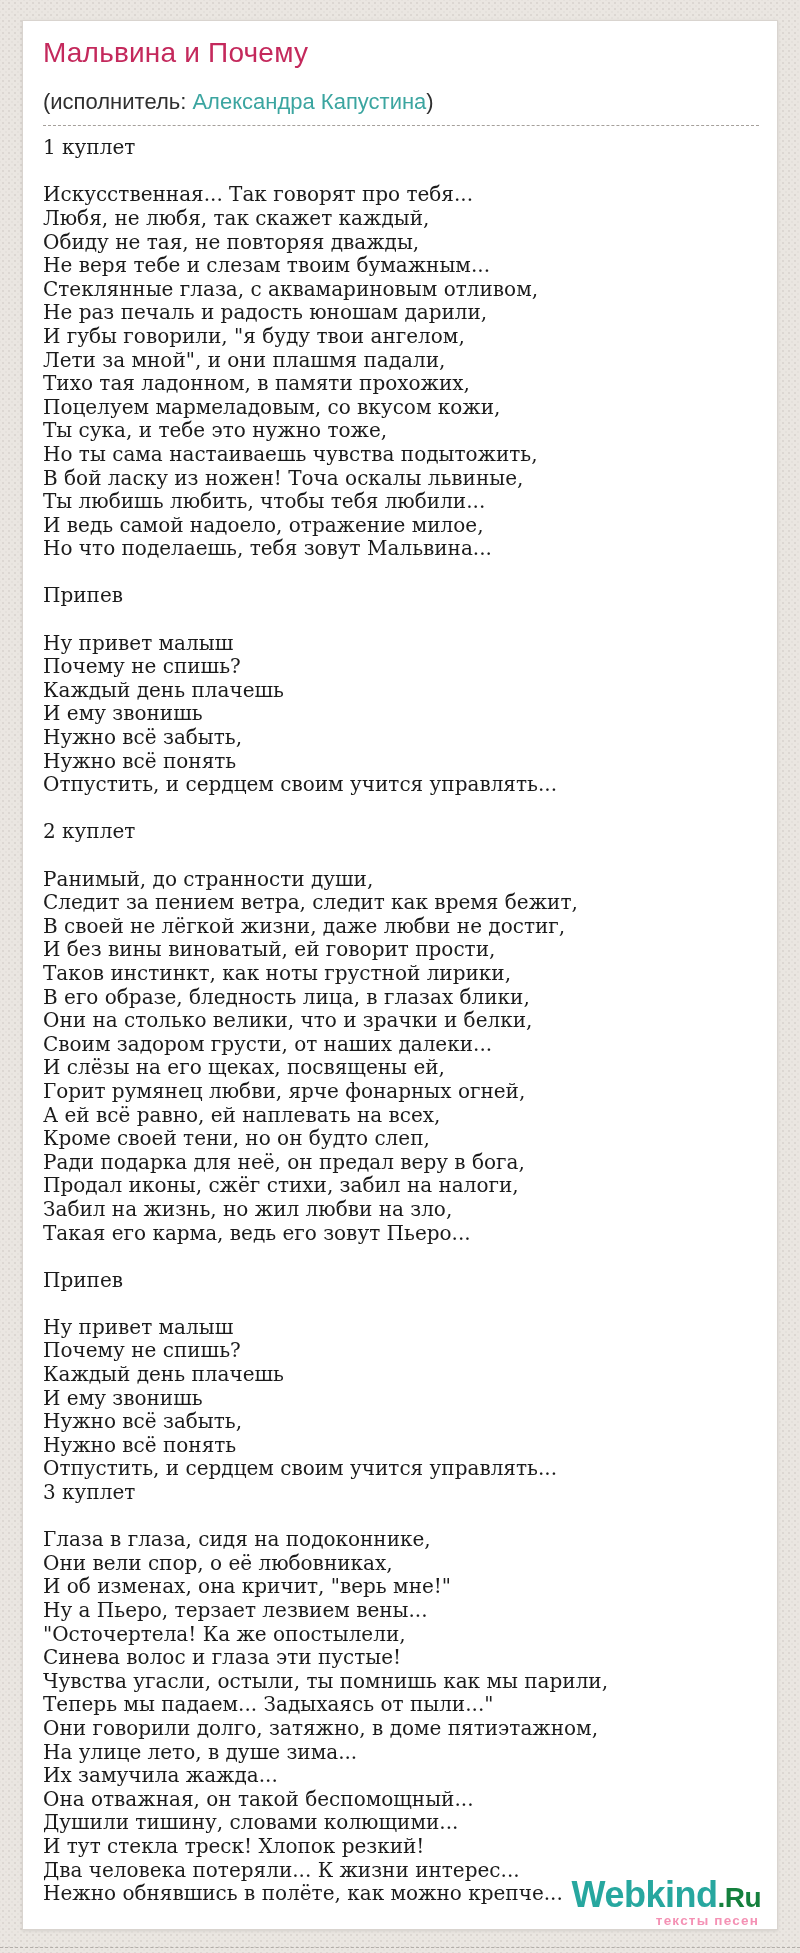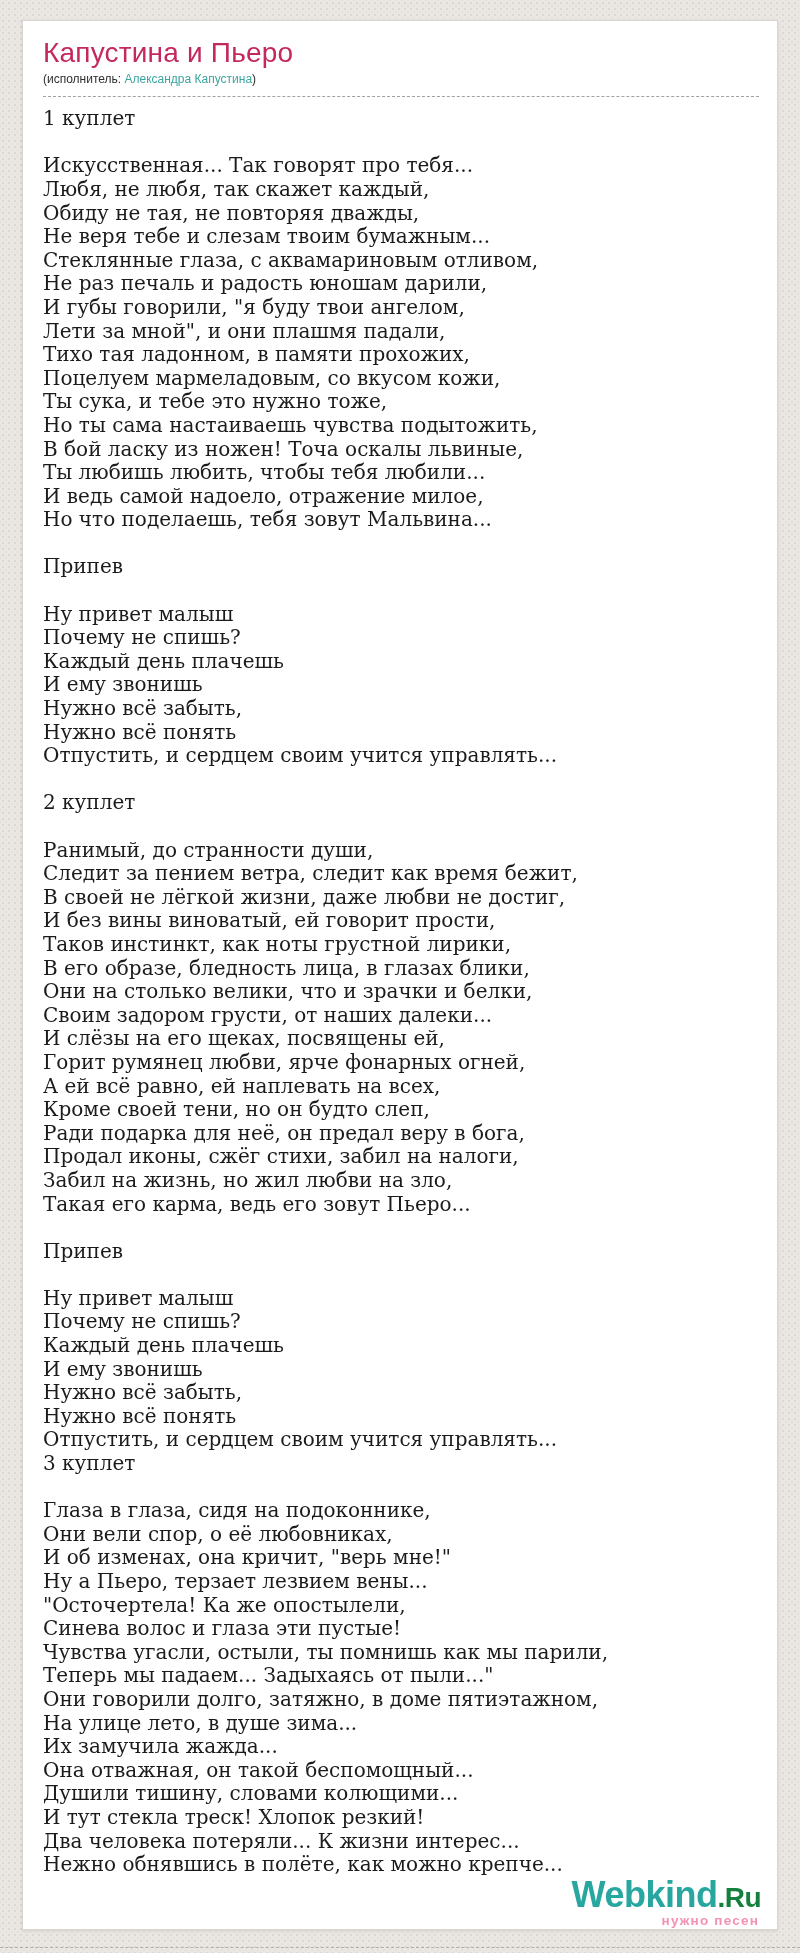--- a/index.html
+++ b/index.html
@@ -41,22 +41,22 @@
   .song-title {
     margin: 0;
     font-size: 28px;
     line-height: 1.15;
     font-weight: 400;
     color: #c4295c;
     letter-spacing: 0.2px;
   }
 
   .performer-line {
-    margin-top: 3px;
-    font-size: 12px;
+    margin-top: 20px;
+    font-size: 22px;
     color: #2f2f2f;
   }
 
   .performer-link {
     color: #3ba5a0;
     text-decoration: none;
     cursor: pointer;
   }
 
   .lyrics {
@@ -105,21 +105,21 @@
     bottom: 5px;
     border-top: 1px dashed #b3aea9;
   }
 </style>
 </head>
 <body>
 
 <div class="card">
 
   <div class="header">
-    <h1 class="song-title">Капустина и Пьеро</h1>
+    <h1 class="song-title">Мальвина и Почему</h1>
     <div class="performer-line">
       <span>(исполнитель: </span><a class="performer-link">Александра Капустина</a><span>)</span>
     </div>
   </div>
 
   <div class="lyrics">1 куплет
 
 Искусственная... Так говорят про тебя...
 Любя, не любя, так скажет каждый,
 Обиду не тая, не повторяя дважды,
@@ -191,18 +191,18 @@
 Она отважная, он такой беспомощный...
 Душили тишину, словами колющими...
 И тут стекла треск! Хлопок резкий!
 Два человека потеряли... К жизни интерес...
 Нежно обнявшись в полёте, как можно крепче...</div>
 
   <div class="logo">
     <div>
       <span class="brand brand-main">Webkind</span><span class="brand brand-suffix">.Ru</span>
     </div>
-    <div class="tagline">нужно песен</div>
+    <div class="tagline">тексты песен</div>
   </div>
 
 </div>
 
 <div class="bottom-dotted-line"></div>
 
 </body></html>

